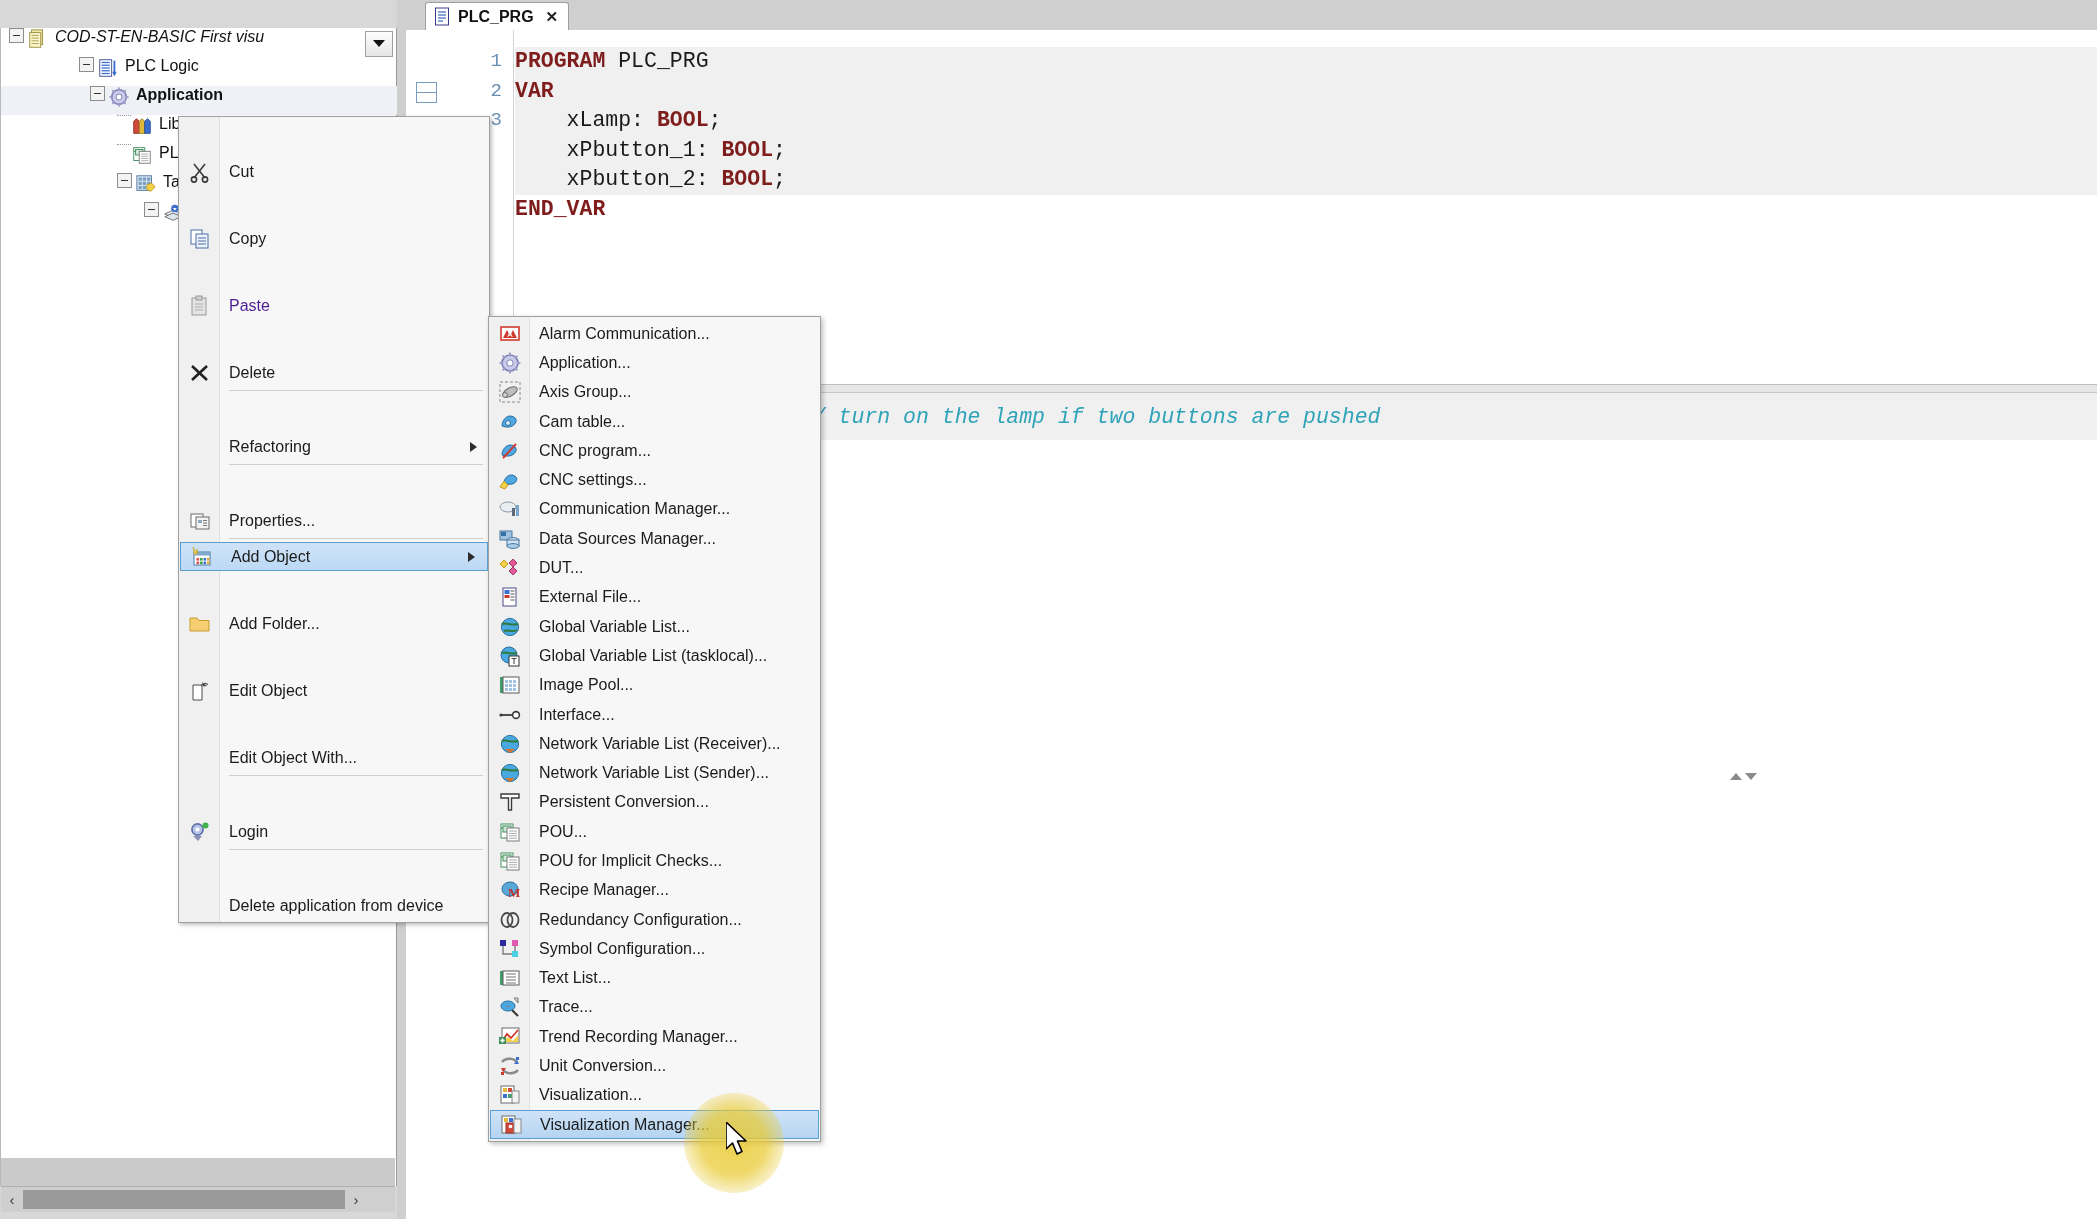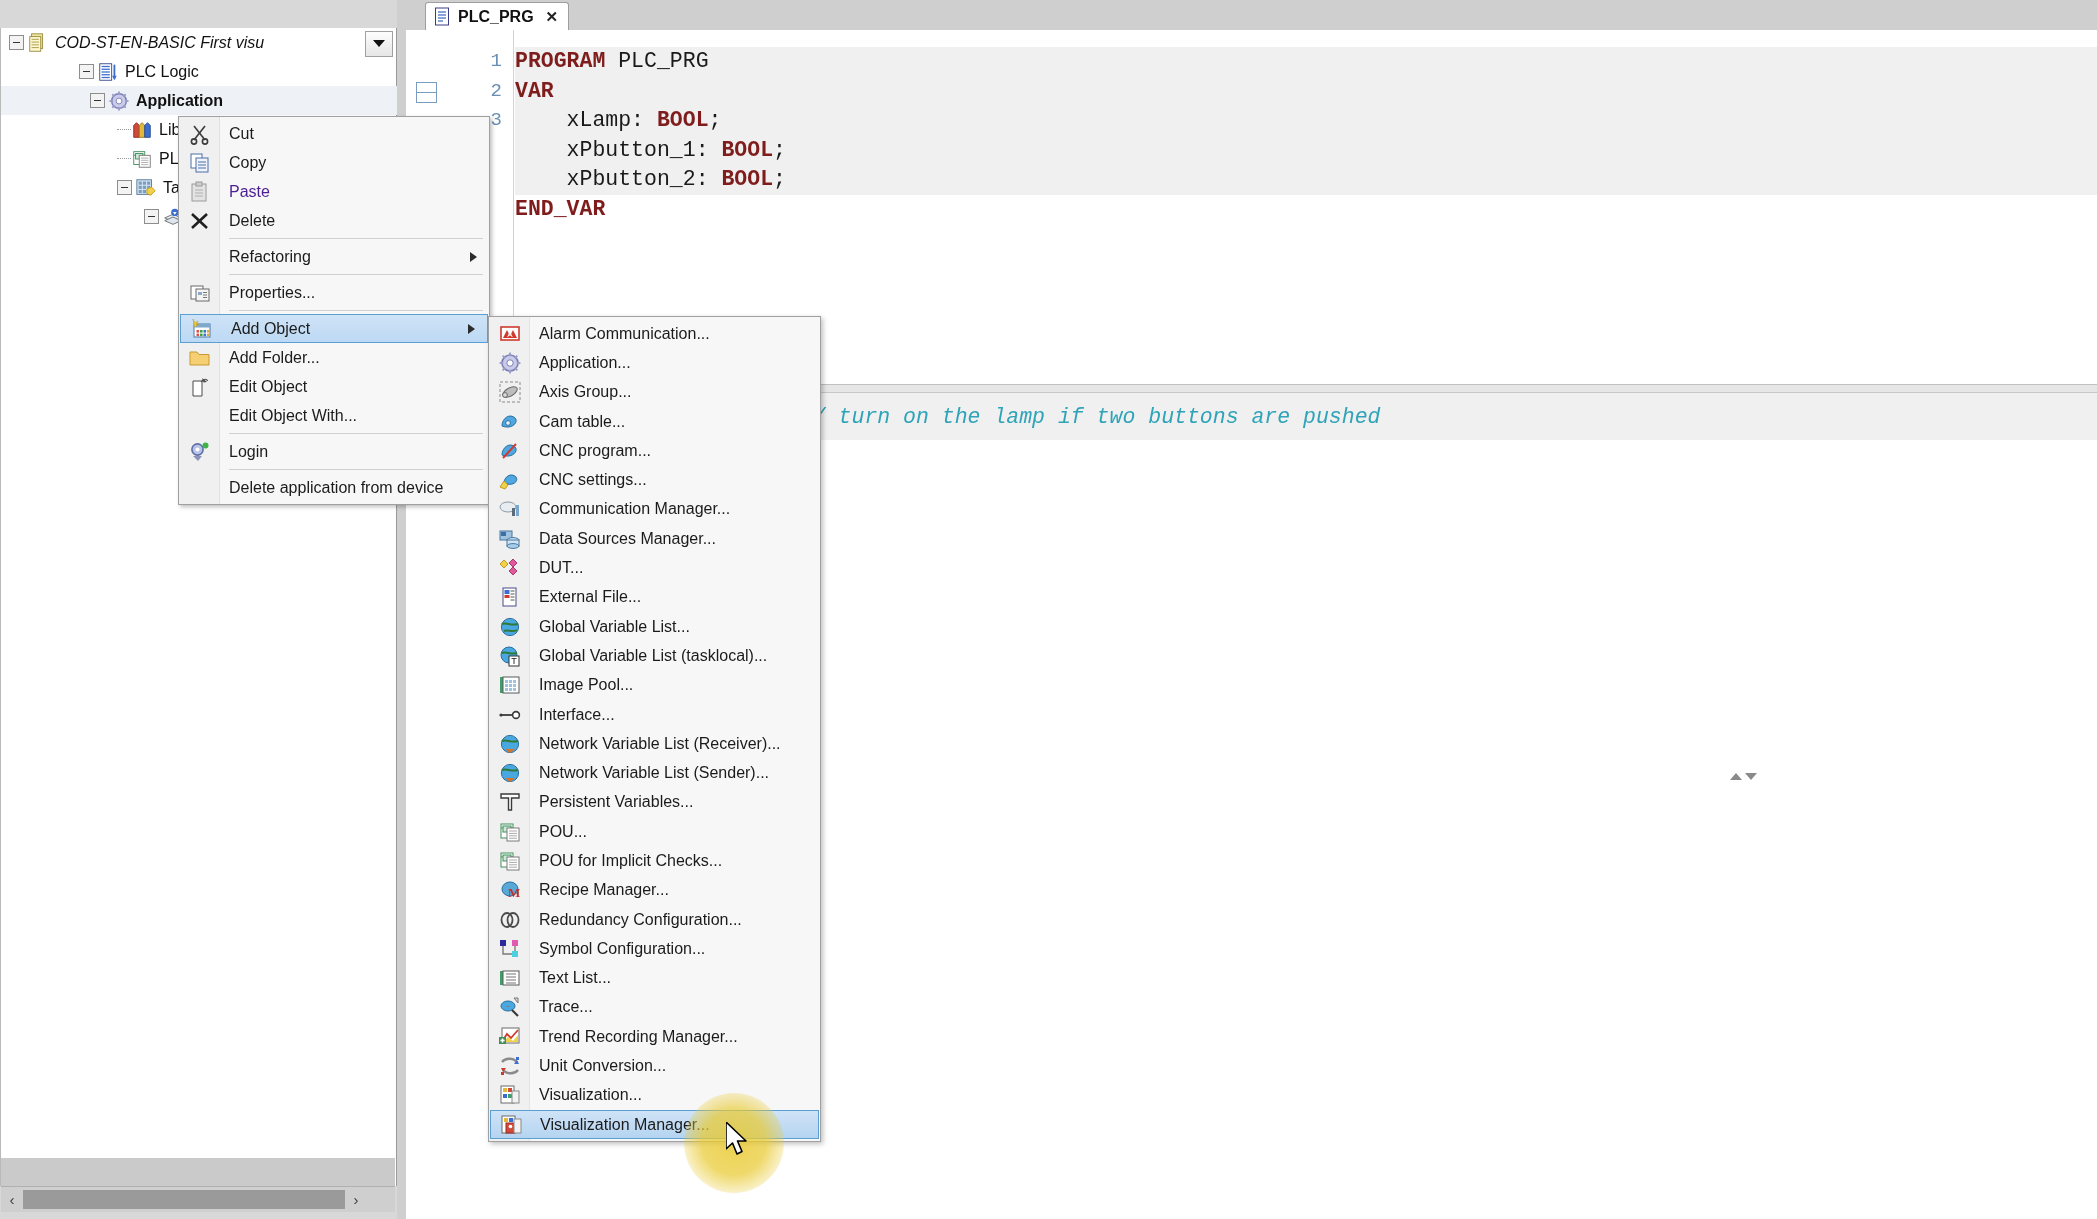--- a/index.html
+++ b/index.html
@@ -45,21 +45,21 @@
   }
   .tree-dropdown {
     position: absolute; right: 3px; top: 3px; width: 28px; height: 26px;
     background: linear-gradient(to bottom, #fdfdfd, #e6e6e6);
     border: 1px solid #a0a0a0;
     display: flex; align-items: center; justify-content: center;
   }
 
   .tree { position: absolute; left: 0; top: 0; width: 397px; }
   .tree-row {
-    position: relative; height: 29px; display: flex; align-items: center;
+    position: relative; height: 29px; display: flex; align-items: flex-start;
     font-size: 16px; color: #111; white-space: nowrap;
   }
   .tree-row.selected-soft { background: #eef2f7; }
   .expander {
     width: 15px; height: 15px; border: 1px solid #8d8d8d; background: #f3f3f3;
     display: inline-flex; align-items: center; justify-content: center;
     flex: 0 0 15px; margin-right: 3px; position: relative;
   }
   .expander::before {
     content: ""; position: absolute; width: 7px; height: 1px; background: #333;
@@ -157,21 +157,21 @@
     background: #f7f7f7; border: 1px solid #a0a0a0;
     box-shadow: 2px 2px 4px rgba(0,0,0,0.25);
     padding: 2px 0;
   }
   .ctxmenu .rail {
     position: absolute; left: 0; top: 0; width: 41px; height: 100%;
     background: #f0f0f0; border-right: 1px solid #e0e0e0;
   }
   .mi {
     position: relative; height: 29px; display: flex; align-items: center;
-    font-size: 16px; color: #1b1b1b; padding-left: 50px; z-index: 2;
+    font-size: 16px; color: #1b1b1b; padding-left: 50px; z-index: 2; margin-top: 38px;
   }
   .mi.disabled { color: #4c1d95; }
   .mi.highlighted {
     background: linear-gradient(to bottom, #cfe3f7, #bcd9f4);
     border: 1px solid #5a9fd4; height: 29px;
     margin: 0 1px; 
   }
   .mi .micon {
     position: absolute; left: 9px; top: 50%; transform: translateY(-50%);
     width: 24px; height: 24px;
@@ -701,21 +701,21 @@
             </svg>
           </span>
           <span>Network Variable List (Sender)...</span>
         </div>
         <div class="smi">
           <span class="micon">
             <svg width="24" height="24" viewBox="0 0 24 24">
               <path d="M3 4 L21 4 L21 8 L13.5 8 L13.5 20 L10.5 20 L10.5 8 L3 8 Z" fill="#fff" stroke="#3a3a3a" stroke-width="1.4"></path>
             </svg>
           </span>
-          <span>Persistent Variables...</span>
+          <span>Persistent Conversion...</span>
         </div>
         <div class="smi">
           <span class="micon">
             <svg width="24" height="24" viewBox="0 0 24 24">
               <rect x="3" y="4" width="12" height="14" fill="#fff" stroke="#3f8f5a"></rect>
               <rect x="5" y="6" width="8" height="6" fill="#cfe8d8" stroke="#3f8f5a"></rect>
               <line x1="3" y1="8" x2="5" y2="8" stroke="#3f8f5a"></line>
               <line x1="13" y1="8" x2="15" y2="8" stroke="#3f8f5a"></line>
               <rect x="9" y="8" width="12" height="13" fill="#fff" stroke="#7a7a7a"></rect>
               <line x1="11" y1="11" x2="19" y2="11" stroke="#aaa" stroke-width="1"></line>

